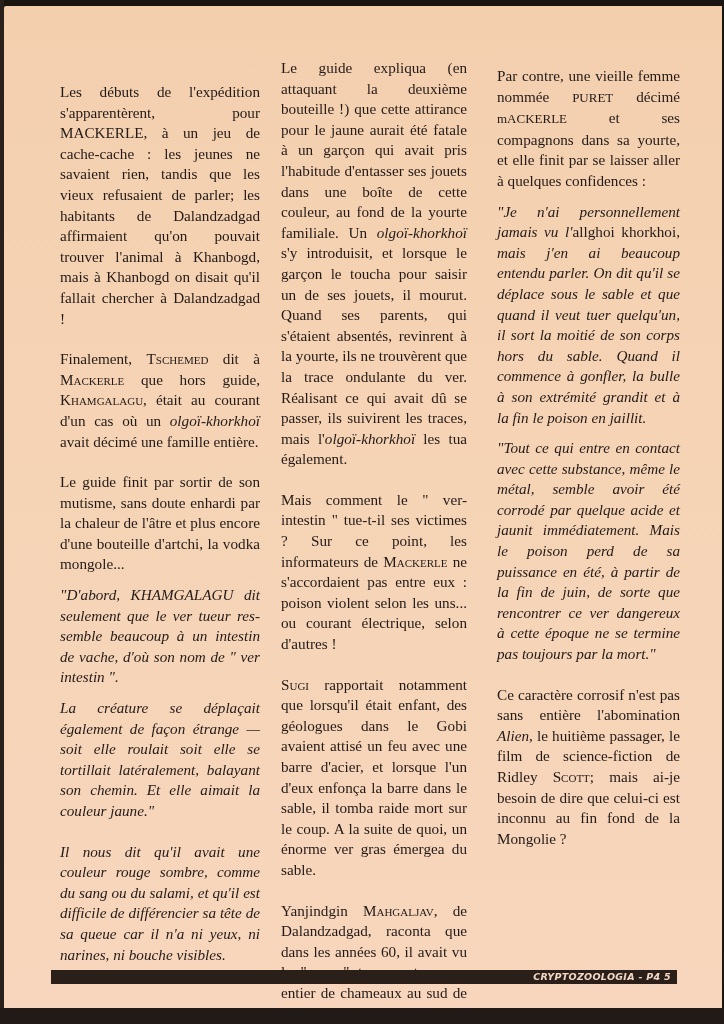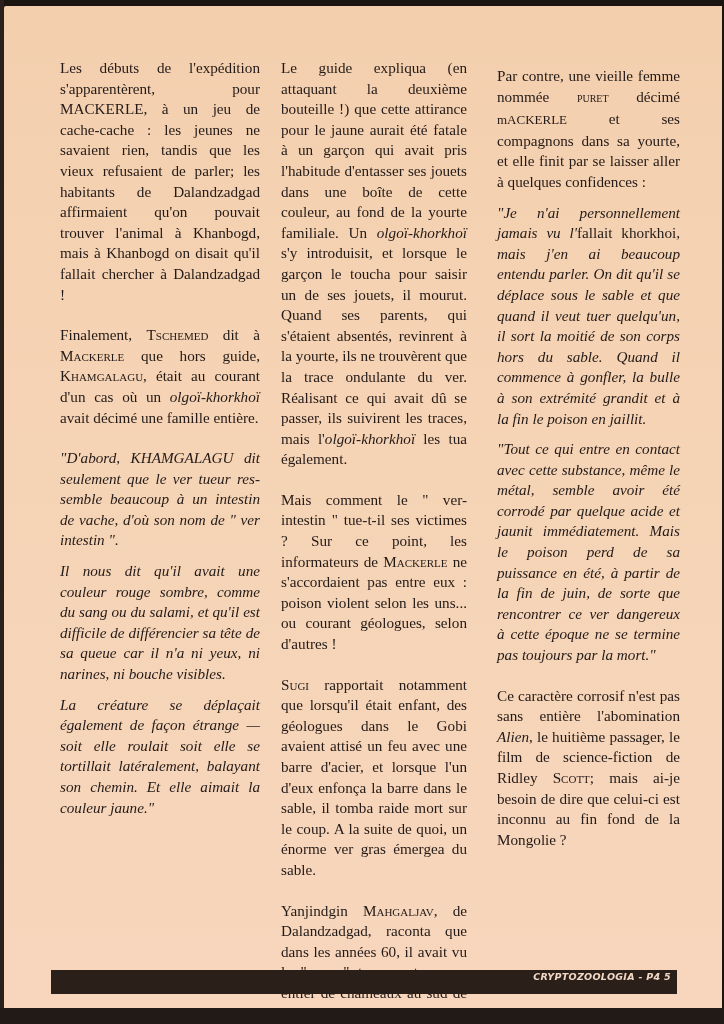--- a/index.html
+++ b/index.html
@@ -17,61 +17,62 @@
     position:absolute; left:0; top:0; width:4px; height:1024px; background:#2a211c;
   }
   .bottom-edge {
     position:absolute; left:0; top:1008px; width:724px; height:16px; background:#221a16;
   }
   .col {
     position:absolute; top:52px;
     color:#231a17; font-size:15.2px; line-height:20.6px;
     text-align:justify;
   }
-  .col1 { left:56px; width:200px; }
+  .col1 { left:56px; width:200px;margin-top:24px; }
   .col2 { left:277px; width:186px; }
   .col3 { left:493px; width:183px; top:60px; }
   .col p { margin:0 0 20px 0; }
   .col p.tight { margin-bottom:10px; }
   .it { font-style:italic; }
   .sc { font-variant:small-caps; }
   .footer-bar {
-    position:absolute; left:47px; top:964px; width:626px; height:24px;
+    position:absolute; left:47px; top:964px; width:626px; height:14px;
     background:#2b1f1a;
   }
   .footer-text {
     position:absolute; right:6px; top:0; height:14px; line-height:14px;
     color:#f3d9c5; font-family:"DejaVu Sans", sans-serif; font-weight:bold;
     font-style:italic; font-size:9.5px; letter-spacing:0.3px;
   }
 </style>
 </head>
 <body>
 
 <div class="left-edge"></div>
 <div class="page">
 
   <div class="col col1">
     <p>Les débuts de l'expédition s'apparentèrent, pour MACKERLE, à un jeu de cache-cache : les jeunes ne savaient rien, tandis que les vieux refusaient de parler; les habitants de Dalandzadgad affirmaient qu'on pouvait trouver l'animal à Khanbogd, mais à Khanbogd on disait qu'il fallait chercher à Dalandzadgad !</p>
     <p><span>Finalement, </span><span class="sc">Tschemed</span><span> dit à </span><span class="sc">Mackerle</span><span> que hors guide, </span><span class="sc">Khamgalagu</span><span>, était au courant d'un cas où un </span><span class="it">olgoï-khorkhoï</span><span> avait décimé une famille entière.</span></p>
+    <p class="tight">Le guide finit par sortir de son mutisme, sans doute enhardi par la chaleur de l'âtre et plus encore d'une bouteille d'artchi, la vodka mongole...</p>
     <p class="it tight">"D'abord, KHAMGALAGU dit seulement que le ver tueur res-semble beaucoup à un intestin de vache, d'où son nom de " ver intestin ".</p>
+    <p class="it">La créature se déplaçait également de façon étrange — soit elle roulait soit elle se tortillait latéralement, balayant son chemin. Et elle aimait la couleur jaune."</p>
     <p class="it tight">Il nous dit qu'il avait une couleur rouge sombre, comme du sang ou du salami, et qu'il est difficile de différencier sa tête de sa queue car il n'a ni yeux, ni narines, ni bouche visibles.</p>
-    <p class="it">La créature se déplaçait également de façon étrange — soit elle roulait soit elle se tortillait latéralement, balayant son chemin. Et elle aimait la couleur jaune."</p>
   </div>
 
   <div class="col col2">
     <p><span>Le guide expliqua (en attaquant la deuxième bouteille !) que cette attirance pour le jaune aurait été fatale à un garçon qui avait pris l'habitude d'entasser ses jouets dans une boîte de cette couleur, au fond de la yourte familiale. Un </span><span class="it">olgoï-khorkhoï</span><span> s'y introduisit, et lorsque le garçon le toucha pour saisir un de ses jouets, il mourut. Quand ses parents, qui s'étaient absentés, revinrent à la yourte, ils ne trouvèrent que la trace ondulante du ver. Réalisant ce qui avait dû se passer, ils suivirent les traces, mais l'</span><span class="it">olgoï-khorkhoï</span><span> les tua également.</span></p>
-    <p><span>Mais comment le " ver-intestin " tue-t-il ses victimes ? Sur ce point, les informateurs de </span><span class="sc">Mackerle</span><span> ne s'accordaient pas entre eux : poison violent selon les uns... ou courant géologues, selon d'autres !</span></p>
+    <p><span>Mais comment le " ver-intestin " tue-t-il ses victimes ? Sur ce point, les informateurs de </span><span class="sc">Mackerle</span><span> ne s'accordaient pas entre eux : poison violent selon les uns... ou courant électrique, selon d'autres !</span></p>
     <p><span class="sc">Sugi</span><span> rapportait notamment que lorsqu'il était enfant, des géologues dans le Gobi avaient attisé un feu avec une barre d'acier, et lorsque l'un d'eux enfonça la barre dans le sable, il tomba raide mort sur le coup. A la suite de quoi, un énorme ver gras émergea du sable.</span></p>
     <p><span>Yanjindgin </span><span class="sc">Mahgaljav</span><span>, de Dalandzadgad, raconta que dans les années 60, il avait vu le " ver " tuer un troupeau entier de chameaux au sud de Noyon.</span></p>
   </div>
 
   <div class="col col3">
-    <p class="tight"><span>Par contre, une vieille femme nommée </span><span style="font-size:10px">PURET</span><span> décimé </span><span style="font-size:13px">mACKERLE</span><span> et ses compagnons dans sa yourte, et elle finit par se laisser aller à quelques confidences :</span></p>
-    <p class="tight"><span class="it">"Je n'ai personnellement jamais vu l'</span><span>fallait khorkhoi</span><span class="it">, mais j'en ai beaucoup entendu parler. On dit qu'il se déplace sous le sable et que quand il veut tuer quelqu'un, il sort la moitié de son corps hors du sable. Quand il commence à gonfler, la bulle à son extrémité grandit et à la fin le poison en jaillit.</span></p>
+    <p class="tight"><span>Par contre, une vieille femme nommée </span><span style="font-size:13px">PURET</span><span> décimé </span><span style="font-size:13px">mACKERLE</span><span> et ses compagnons dans sa yourte, et elle finit par se laisser aller à quelques confidences :</span></p>
+    <p class="tight"><span class="it">"Je n'ai personnellement jamais vu l'</span><span>allghoi khorkhoi</span><span class="it">, mais j'en ai beaucoup entendu parler. On dit qu'il se déplace sous le sable et que quand il veut tuer quelqu'un, il sort la moitié de son corps hors du sable. Quand il commence à gonfler, la bulle à son extrémité grandit et à la fin le poison en jaillit.</span></p>
     <p class="it">"Tout ce qui entre en contact avec cette substance, même le métal, semble avoir été corrodé par quelque acide et jaunit immédiatement. Mais le poison perd de sa puissance en été, à partir de la fin de juin, de sorte que rencontrer ce ver dangereux à cette époque ne se termine pas toujours par la mort."</p>
     <p><span>Ce caractère corrosif n'est pas sans entière l'abomination </span><span class="it">Alien</span><span>, le huitième passager, le film de science-fiction de Ridley </span><span class="sc">Scott</span><span>; mais ai-je besoin de dire que celui-ci est inconnu au fin fond de la Mongolie ?</span></p>
   </div>
 
   <div class="footer-bar">
     <span class="footer-text">CRYPTOZOOLOGIA - P4 5</span>
   </div>
 </div>
 <div class="bottom-edge"></div>
 

